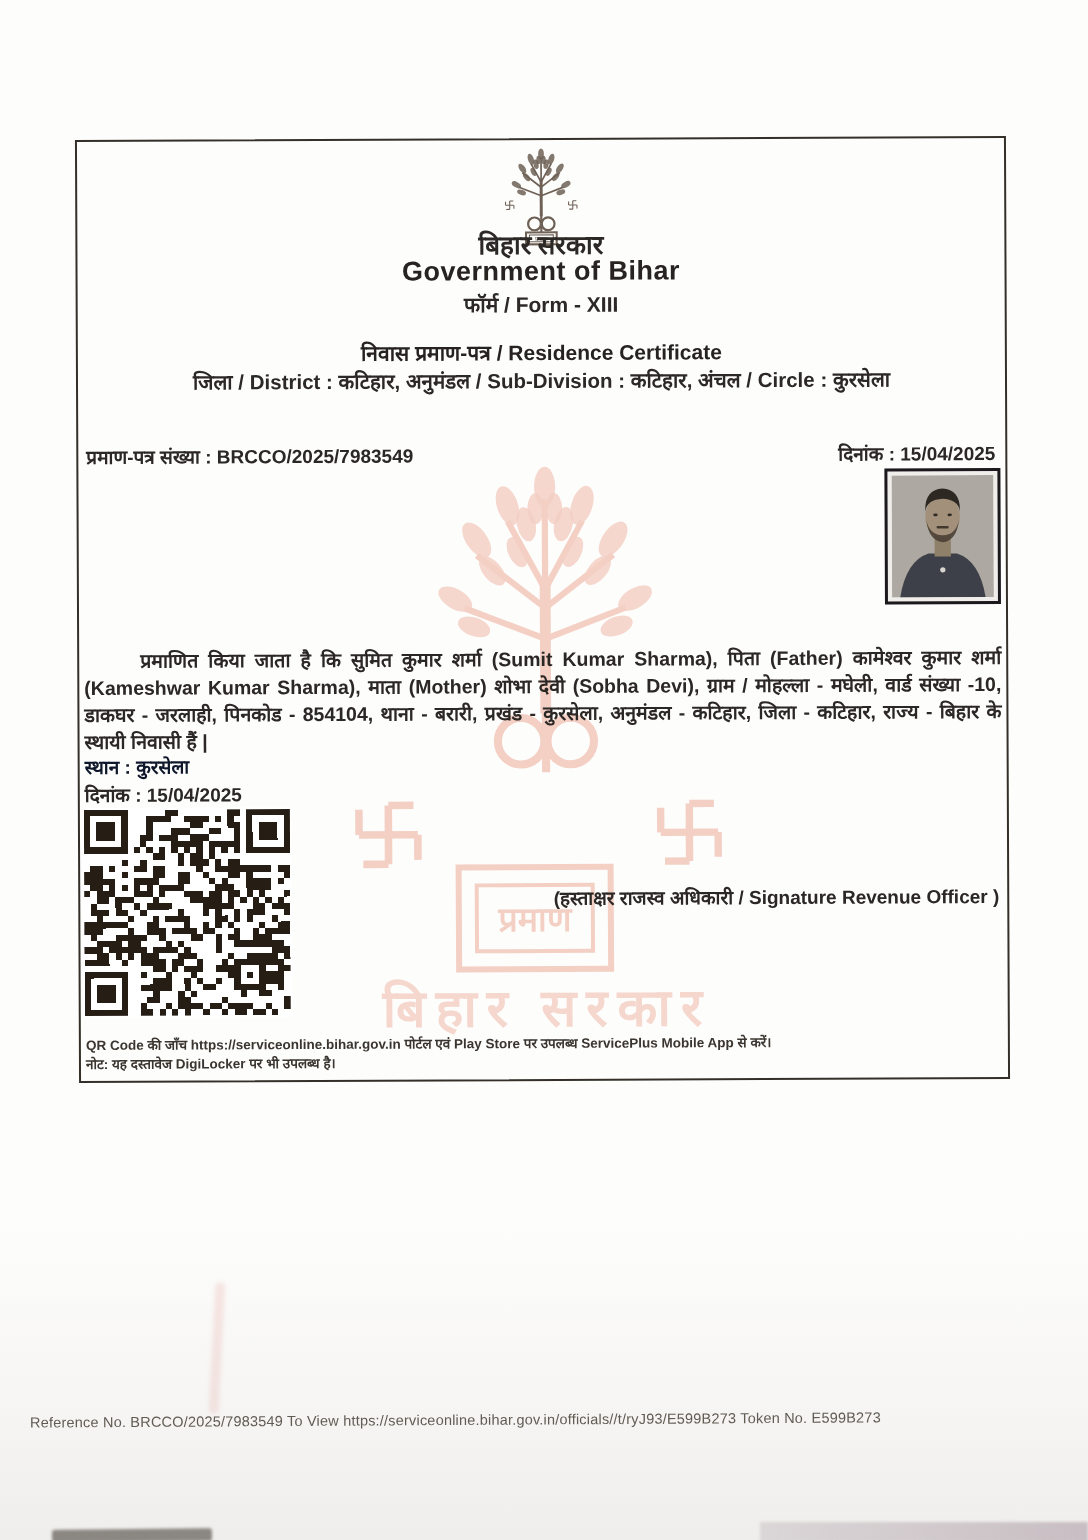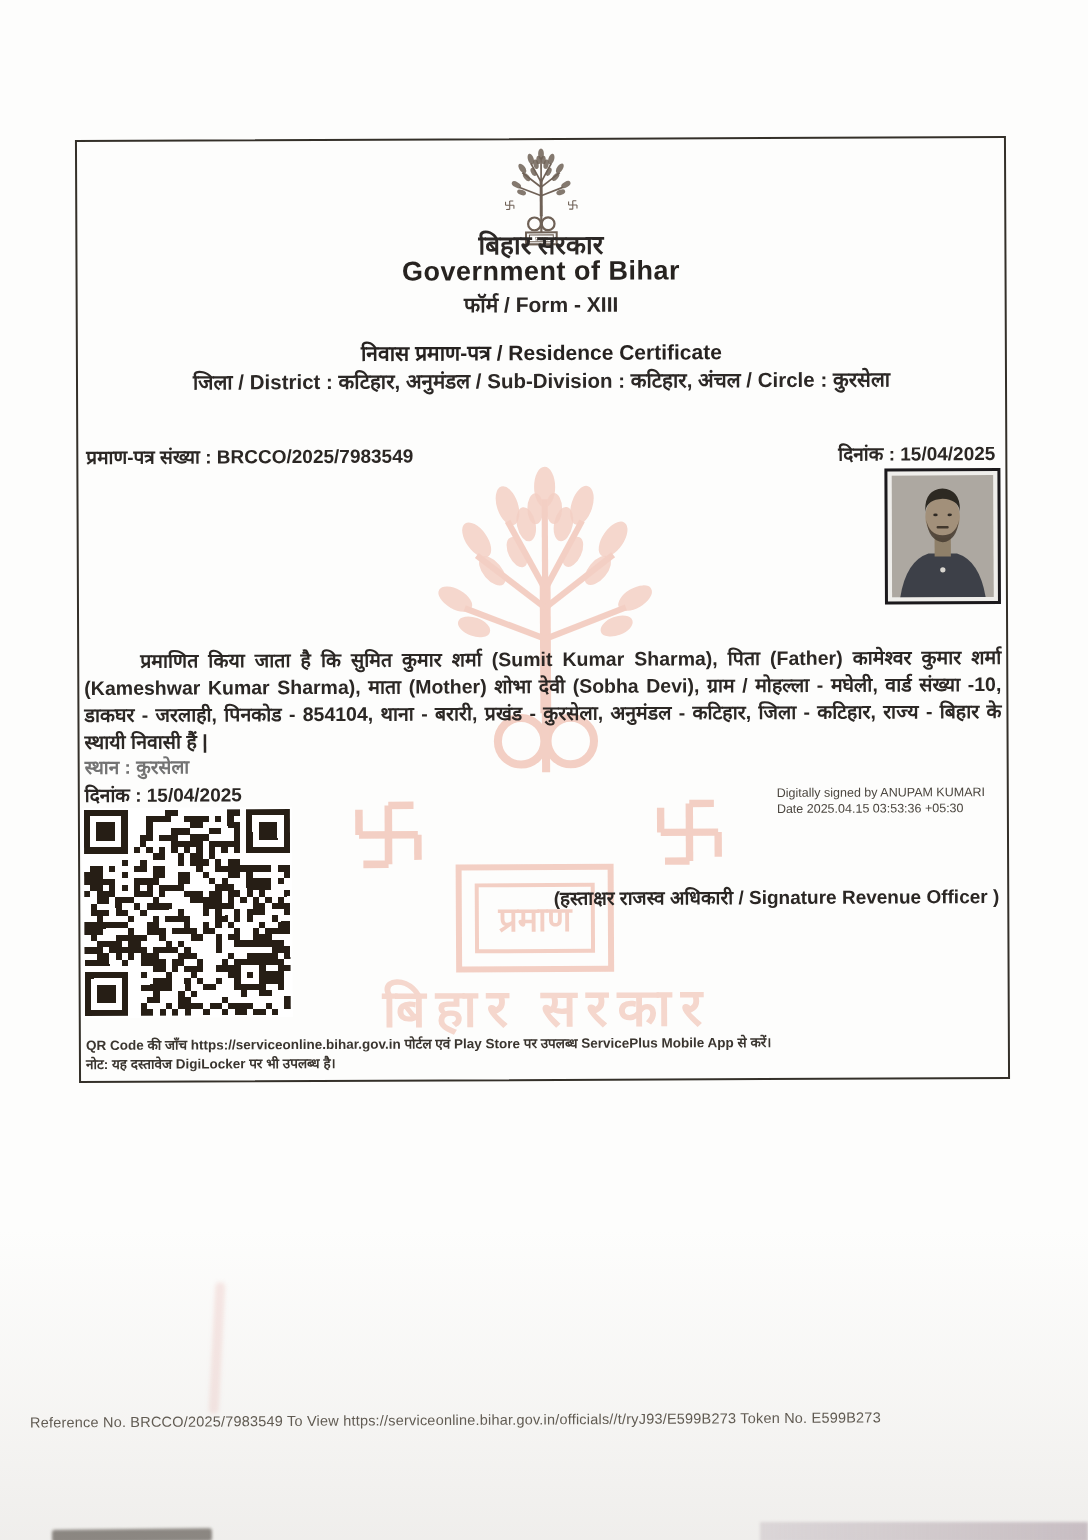--- a/index.html
+++ b/index.html
@@ -56,21 +56,21 @@
   .meta-date{position:absolute;right:2px;top:0;}
 
   .photo{position:absolute;right:5px;top:330px;width:102px;height:122px;
     border:3px solid #1b191c;background:#efeeeb;padding:4px;}
   .photo svg{width:100%;height:100%;display:block;}
 
   .para{position:absolute;left:5px;right:5px;top:506px;
     font-size:19.5px;line-height:27px;font-weight:600;color:#2b2724;
     text-align:justify;text-indent:56px;}
 
-  .place-line{position:absolute;left:5px;top:612px;font-size:19px;font-weight:600;color:#737373;}
+  .place-line{position:absolute;left:5px;top:612px;font-size:19px;font-weight:600;color:#0f172a;}
   .date-line2{position:absolute;left:5px;top:640px;font-size:19px;font-weight:bold;color:#2b2724;}
 
   .qr{position:absolute;left:2px;top:666px;width:206px;height:206px;background:#fff;padding:2px;}
   .qr svg{width:100%;height:100%;display:block;color:#261e15;fill:currentColor;}
 
   .digsig{position:absolute;left:697px;top:646px;font-size:12.5px;line-height:16px;color:#4b463f;}
   .sig-label{position:absolute;right:8px;top:745px;font-size:19px;font-weight:bold;color:#2b2724;}
 
   .notes{position:absolute;left:5px;right:8px;top:894px;font-size:13.5px;line-height:19px;
     font-weight:bold;color:#3a352f;}
@@ -614,24 +614,20 @@
             <rect x="132" y="36" width="6" height="6"></rect>
             <rect x="36" y="132" width="6" height="6"></rect>
             <rect x="144" y="36" width="6" height="6"></rect>
             <rect x="36" y="144" width="6" height="6"></rect>
             <rect x="144" y="144" width="30" height="30"></rect>
             <rect x="150" y="150" width="18" height="18" fill="#fff"></rect>
             <rect x="156" y="156" width="6" height="6"></rect>
           </svg>
       </div>
 
-      <div class="digsig">
-        <div>Digitally signed by ANUPAM KUMARI</div>
-        <div>Date 2025.04.15 03:53:36 +05:30</div>
-      </div>
 
       <div class="sig-label">(हस्ताक्षर राजस्व अधिकारी / Signature Revenue Officer )</div>
 
       <div class="notes">
         <div>QR Code की जाँच https://serviceonline.bihar.gov.in पोर्टल एवं Play Store पर उपलब्ध ServicePlus Mobile App से करें।</div>
         <div>नोट: यह दस्तावेज DigiLocker पर भी उपलब्ध है।</div>
       </div>
 
     </div>
   </div>

